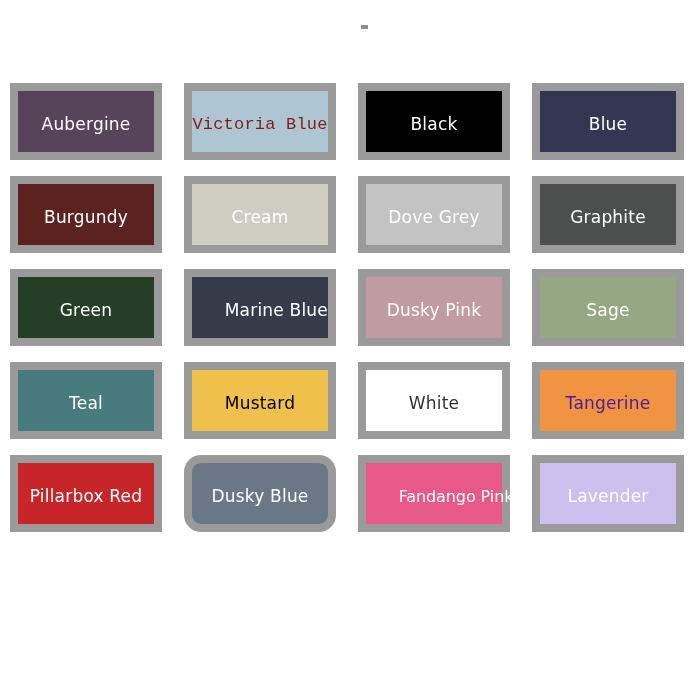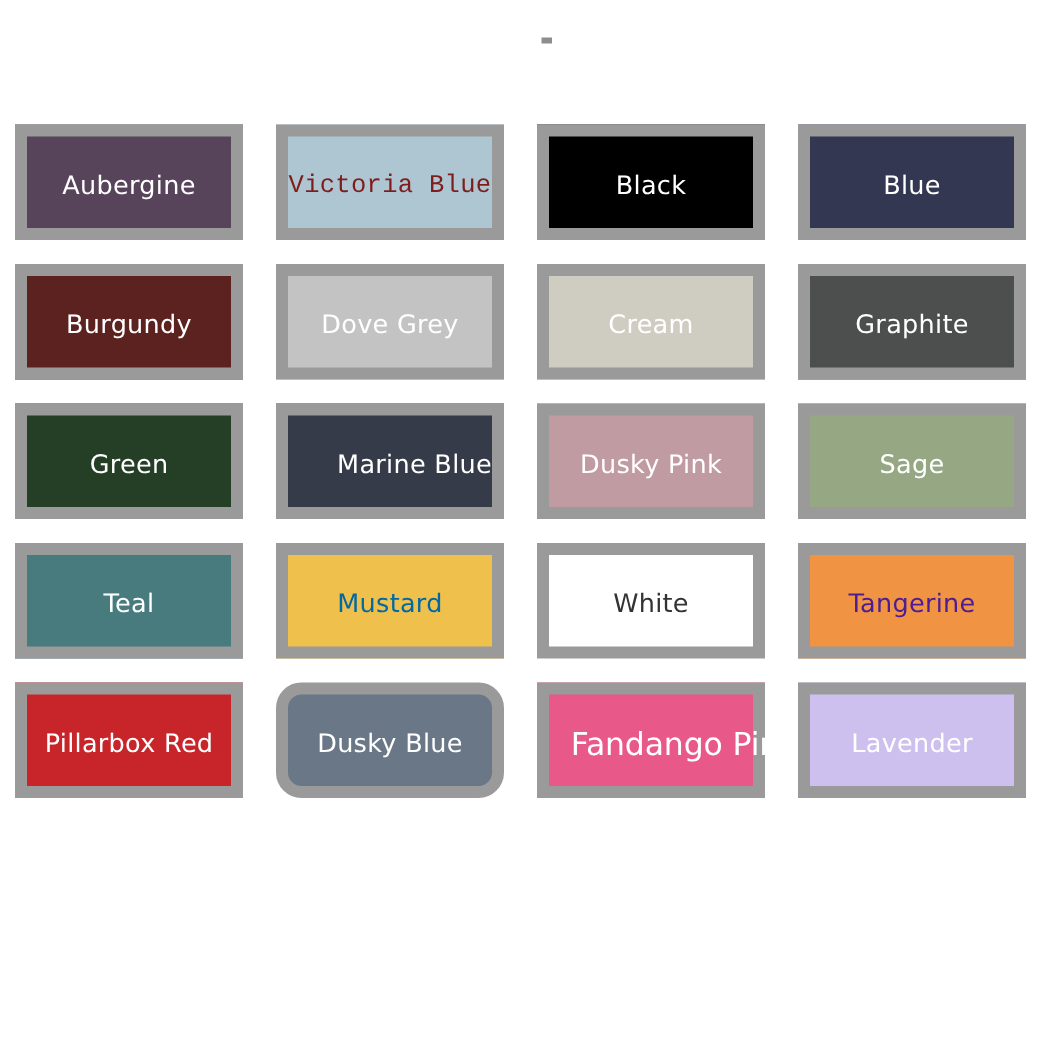--- a/index.html
+++ b/index.html
@@ -49,21 +49,21 @@
   .swatch-label {
     font-size: 17px;
     line-height: 1;
     letter-spacing: 0.2px;
     text-align: center;
     padding-top: 6px;
     white-space: nowrap;
   }
 
   .swatch.narrow-label .swatch-label {
-    font-size: 21px;
+    font-size: 16px;
     letter-spacing: -0.1px;
     margin-left: 44px;
   }
 </style>
 </head>
 <body style="background: rgb(255, 255, 255);">
 
 <div id="top-artifact" style="background: rgb(142, 142, 142);"></div>
 
 <div id="swatch-grid" style="grid-template-columns: repeat(4, 152px);">
@@ -75,46 +75,46 @@
     </div>
     <div class="swatch" style="background: rgb(0, 0, 0); border-color: rgb(154, 154, 154);">
       <span class="swatch-label" style="color: rgb(255, 255, 255);">Black</span>
     </div>
     <div class="swatch" style="background: rgb(51, 55, 82); border-color: rgb(154, 154, 154);">
       <span class="swatch-label" style="color: rgb(255, 255, 255);">Blue</span>
     </div>
     <div class="swatch" style="background: rgb(92, 34, 32); border-color: rgb(154, 154, 154);">
       <span class="swatch-label" style="color: rgb(255, 255, 255);">Burgundy</span>
     </div>
+    <div class="swatch" style="background: rgb(207, 204, 194); border-color: rgb(154, 154, 154);">
+      <span class="swatch-label" style="color: rgb(255, 255, 255);">Cream</span>
+    </div>
     <div class="swatch" style="background: rgb(195, 195, 195); border-color: rgb(154, 154, 154);">
       <span class="swatch-label" style="color: rgb(255, 255, 255);">Dove Grey</span>
-    </div>
-    <div class="swatch" style="background: rgb(207, 204, 194); border-color: rgb(154, 154, 154);">
-      <span class="swatch-label" style="color: rgb(255, 255, 255);">Cream</span>
     </div>
     <div class="swatch" style="background: rgb(77, 79, 78); border-color: rgb(154, 154, 154);">
       <span class="swatch-label" style="color: rgb(255, 255, 255);">Graphite</span>
     </div>
     <div class="swatch" style="background: rgb(36, 63, 38); border-color: rgb(154, 154, 154);">
       <span class="swatch-label" style="color: rgb(255, 255, 255);">Green</span>
     </div>
     <div class="swatch" style="background: rgb(53, 59, 73); border-color: rgb(154, 154, 154); justify-content: flex-end;">
       <span class="swatch-label" style="color: rgb(255, 255, 255);">Marine Blue</span>
     </div>
     <div class="swatch" style="background: rgb(192, 155, 162); border-color: rgb(154, 154, 154);">
       <span class="swatch-label" style="color: rgb(255, 255, 255);">Dusky Pink</span>
     </div>
     <div class="swatch" style="background: rgb(150, 167, 132); border-color: rgb(154, 154, 154);">
       <span class="swatch-label" style="color: rgb(255, 255, 255);">Sage</span>
     </div>
     <div class="swatch" style="background: rgb(71, 123, 126); border-color: rgb(154, 154, 154);">
       <span class="swatch-label" style="color: rgb(255, 255, 255);">Teal</span>
     </div>
     <div class="swatch" style="background: rgb(239, 193, 76); border-color: rgb(154, 154, 154);">
-      <span class="swatch-label" style="color: #0369a1;">Mustard</span>
+      <span class="swatch-label" style="color: #000000;">Mustard</span>
     </div>
     <div class="swatch" style="background: rgb(255, 255, 255); border-color: rgb(154, 154, 154);">
       <span class="swatch-label" style="color: rgb(51, 51, 51);">White</span>
     </div>
     <div class="swatch" style="background: rgb(240, 147, 67); border-color: rgb(154, 154, 154);">
       <span class="swatch-label" style="color: #4c1d95;">Tangerine</span>
     </div>
     <div class="swatch" style="background: rgb(200, 37, 42); border-color: rgb(154, 154, 154);">
       <span class="swatch-label" style="color: rgb(255, 255, 255);">Pillarbox Red</span>
     </div>

